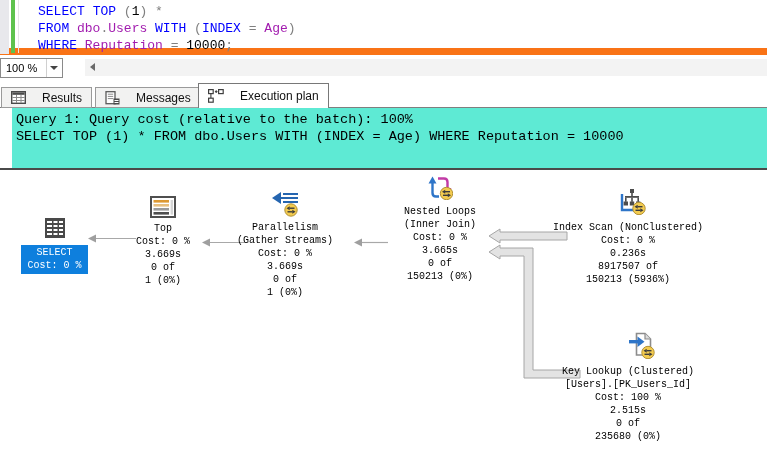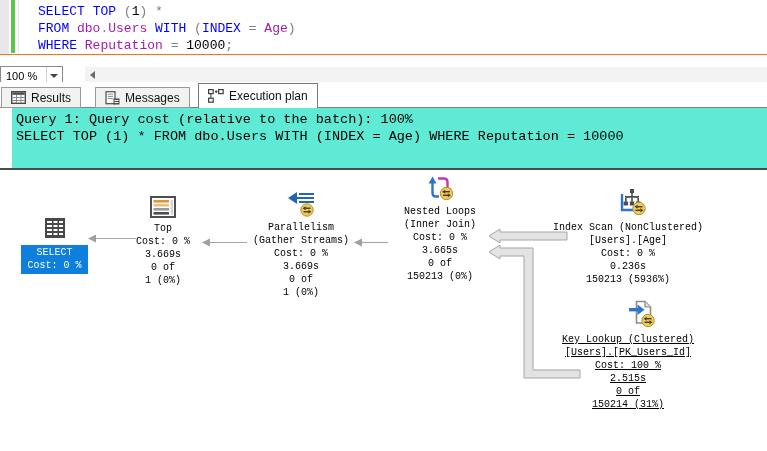--- a/index.html
+++ b/index.html
@@ -1,51 +1,51 @@
 <!DOCTYPE html>
 <html><head>
 <meta charset="utf-8">
 <style>
   html,body{margin:0;padding:0;background:#fff;}
   .screen{position:relative;width:767px;height:451px;background:#fff;overflow:hidden;
           font-family:"Liberation Sans",sans-serif;}
 
   
   .editor{position:absolute;left:0;top:0;width:767px;height:55px;background:#fff;
-          border-bottom:1px solid #f97316;box-sizing:border-box;}
+          border-bottom:7px solid #f97316;box-sizing:border-box;}
   .editor-margin{position:absolute;left:0;top:0;width:9px;height:54px;background:#e8e8ec;}
   .change-bar{position:absolute;left:11px;top:0;width:4px;height:53px;background:#5ec24d;}
   .outline-line{position:absolute;left:18px;top:0;width:1px;height:53px;background:#e6e6e6;}
   .code{position:absolute;left:38px;top:3px;font:13px "Liberation Mono",monospace;
         line-height:17px;white-space:pre;}
   .tok-keyword{color:#0000ff}
   .tok-operator{color:#808080}
   .tok-plain{color:#a21caf}
   .tok-number{color:#000000}
 
   
-  .zoom-row{position:absolute;left:0;top:64px;width:767px;height:25px;background:#fff;}
+  .zoom-row{position:absolute;left:0;top:56px;width:767px;height:25px;background:#fff;}
   .zoom-combo{position:absolute;left:0;top:2px;width:63px;height:20px;background:#fff;
               border:1px solid #8a8a8a;box-sizing:border-box;font-size:11px;color:#000;}
   .zoom-value{position:absolute;left:5px;top:3px;}
   .zoom-drop{position:absolute;right:0;top:0;width:15px;height:18px;border-left:1px solid #d0d0d0;}
   .caret-down{position:absolute;left:3px;top:7px;width:0;height:0;
               border-left:4px solid transparent;border-right:4px solid transparent;
               border-top:4px solid #444;}
   .hscroll{position:absolute;left:85px;top:3px;width:682px;height:17px;background:#f3f3f3;}
   .hscroll-arrow{position:absolute;left:2px;top:0;width:14px;height:17px;}
   .tri-left{position:absolute;left:3px;top:4px;width:0;height:0;
             border-top:4.5px solid transparent;border-bottom:4.5px solid transparent;
             border-right:5px solid #6a6a6a;}
 
   
   .tab-strip{position:absolute;left:0;top:82px;width:767px;height:26px;background:#fff;}
   .tab-strip::after{content:"";position:absolute;left:0;bottom:0;width:100%;height:1px;
                     background:#7f7f7f;z-index:0;}
-  .tab{position:absolute;bottom:0;display:flex;align-items:center;gap:5px;padding:0 9px;
+  .tab{position:absolute;bottom:0;display:flex;align-items:center;gap:16px;padding:0 9px;
        font-size:12px;color:#111;background:#f2f2f1;border:1px solid #9a9a9a;height:21px;
        box-sizing:border-box;z-index:1;cursor:default;white-space:nowrap;}
   .tab.active{height:25px;background:#fff;border-color:#787878;border-bottom:none;z-index:3;margin-top:8px;}
   #tab-0{left:1px}#tab-1{left:95px}#tab-2{left:198px}
   .tab .ticon{display:inline-flex;}
 
   
   .plan-header{position:absolute;left:12px;top:108px;width:767px;height:60px;background:#5eead4;
                font:13.5px "Liberation Mono",monospace;line-height:17px;padding:3px 0 0 4px;
                box-sizing:border-box;white-space:pre;overflow:hidden;color:#000;}
@@ -57,27 +57,27 @@
   .arrow-layer{position:absolute;left:0;top:0;width:767px;height:281px;pointer-events:none;}
   .plan-node{position:absolute;text-align:center;font:10px "Liberation Mono",monospace;
              line-height:13px;color:#000;}
   .node-icon{display:block;margin:0 auto;line-height:0;}
   .node-lines{white-space:pre;}
   #pn-select{left:21px;top:46px;width:67px;}
   #pn-select .node-icon{width:22px;margin-bottom:5px;}
   .select-box{background:#0e7fdd;color:#fff;height:29px;padding-top:1px;box-sizing:border-box;}
   #pn-top{left:78px;top:26px;width:170px;}
   #pn-top .node-icon{width:26px;margin-bottom:4px;}
-  #pn-parallelism{left:216px;top:21px;width:170px;}
+  #pn-parallelism{left:200px;top:21px;width:170px;}
   #pn-parallelism .node-icon{width:28px;margin-bottom:4px;}
   #pn-nested-loops{left:355px;top:4px;width:170px;font-family:Liberation Mono, monospace;}
   #pn-nested-loops .node-icon{width:26px;margin-bottom:5px;}
   #pn-index-scan{left:543px;top:18px;width:170px;}
   #pn-index-scan .node-icon{width:30px;margin-bottom:6px;transform:translateX(4px);}
-  #pn-key-lookup{left:543px;top:130px;width:170px;text-decoration:underline;}
+  #pn-key-lookup{left:543px;top:162px;width:170px;}
   #pn-key-lookup .node-icon{width:27px;margin-bottom:6px;transform:translateX(13px);}
 </style>
 </head>
 <body>
 
 <div class="screen">
 
   <div class="editor">
     <div class="editor-margin"></div>
     <div class="change-bar"></div>
@@ -251,31 +251,31 @@
               <rect x="6.6" y="13.5" width="4.4" height="4"></rect>
               <rect x="12.8" y="13.5" width="4.4" height="4"></rect>
               <rect x="19" y="13.5" width="4.4" height="4"></rect>
             </g>
             <circle cx="22" cy="20.5" r="6.2" fill="#f3cb4f" stroke="#b19136"></circle>
             <path d="M25.5 18.7 H20.5" stroke="#3c3c3c" stroke-width="1.4"></path>
             <path d="M17.5 18.7 l3.2 -2 v4 z" fill="#3c3c3c"></path>
             <path d="M18.5 22.3 H23.5" stroke="#3c3c3c" stroke-width="1.4"></path>
             <path d="M26.5 22.3 l-3.2 -2 v4 z" fill="#3c3c3c"></path>
           </svg></span>
-        <div class="node-lines"><div>Index Scan (NonClustered)</div><div>[Users].[Age]</div><div>Cost: 0 %</div><div>0.236s</div><div>150213 (5936%)</div></div>
+        <div class="node-lines"><div>Index Scan (NonClustered)</div><div>Cost: 0 %</div><div>0.236s</div><div>8917507 of</div><div>150213 (5936%)</div></div>
       </div>
       <div class="plan-node" id="pn-key-lookup">
         <span class="node-icon"><svg width="27" height="27" viewBox="0 0 27 27">
             <path d="M8.5 1.5 H17 L22.5 7 V23 H8.5 Z" fill="#fff" stroke="#8c8c8c" stroke-width="1.6"></path>
             <path d="M17 1.5 V7 H22.5" fill="#dcdcdc" stroke="#8c8c8c" stroke-width="1.2"></path>
             <rect x="1" y="8" width="9" height="3.4" fill="#2e75c8"></rect>
             <path d="M9.5 4.5 L16.5 9.7 L9.5 15 Z" fill="#2e75c8"></path>
             <circle cx="20" cy="20.5" r="6.2" fill="#f3cb4f" stroke="#b19136"></circle>
             <path d="M23.5 18.7 H18.5" stroke="#3c3c3c" stroke-width="1.4"></path>
             <path d="M15.5 18.7 l3.2 -2 v4 z" fill="#3c3c3c"></path>
             <path d="M16.5 22.3 H21.5" stroke="#3c3c3c" stroke-width="1.4"></path>
             <path d="M24.5 22.3 l-3.2 -2 v4 z" fill="#3c3c3c"></path>
           </svg></span>
-        <div class="node-lines"><div>Key Lookup (Clustered)</div><div>[Users].[PK_Users_Id]</div><div>Cost: 100 %</div><div>2.515s</div><div>0 of</div><div>150214 (31%)</div></div>
+        <div class="node-lines"><div>Key Lookup (Clustered)</div><div>[Users].[PK_Users_Id]</div><div>Cost: 100 %</div><div>2.515s</div><div>0 of</div><div>235680 (0%)</div></div>
       </div>
     </div>
 
 </div>
 
 </body></html>

